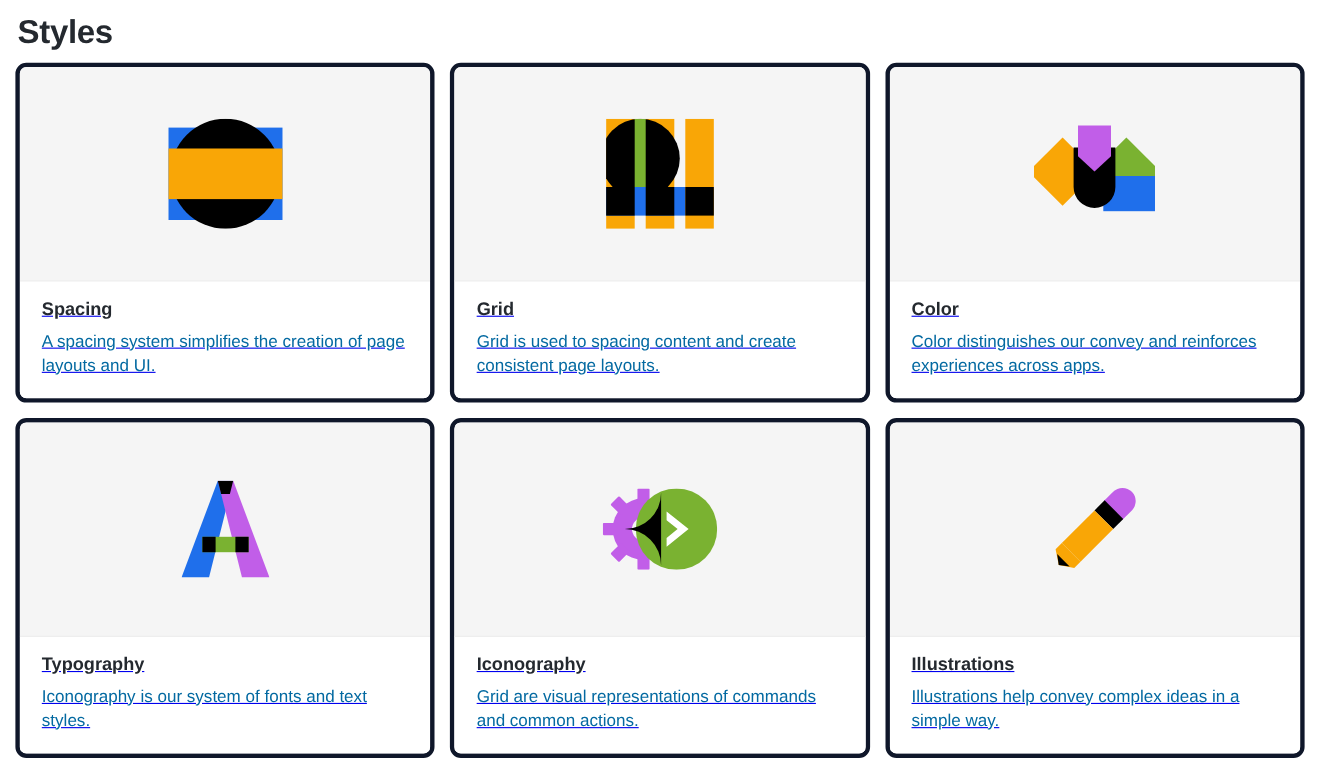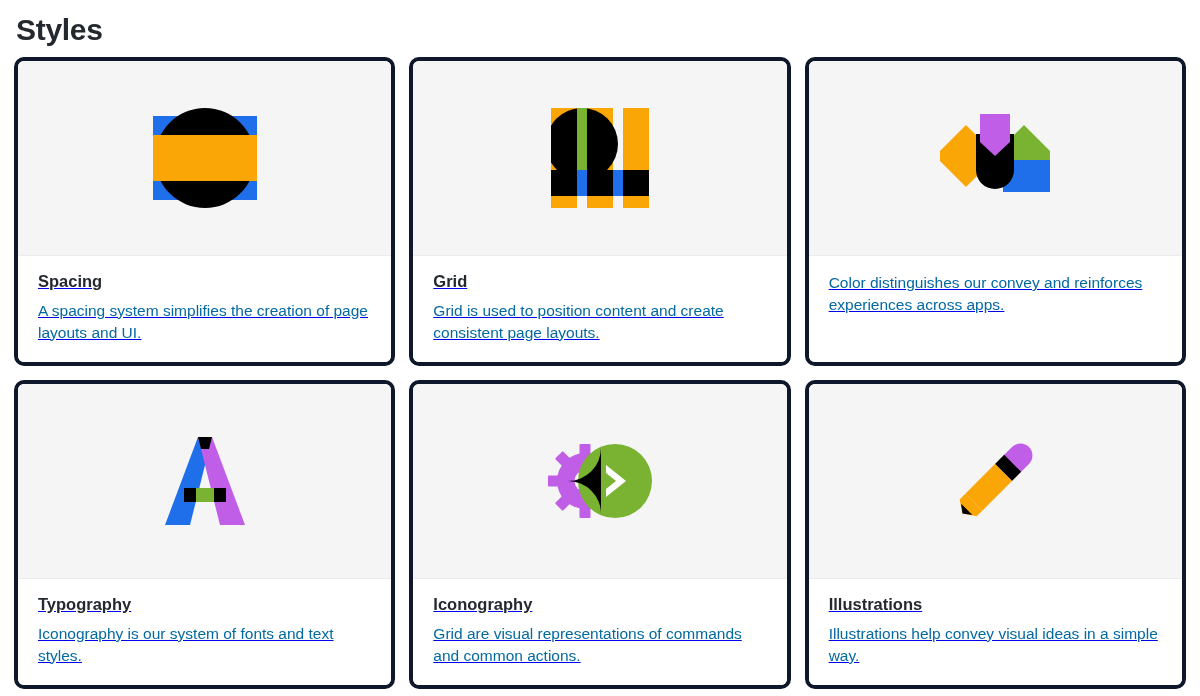--- a/index.html
+++ b/index.html
@@ -116,41 +116,42 @@
             <rect x="26" y="0" width="10" height="72" fill="#7ab231"></rect>
             <rect x="0" y="62" width="72" height="26" fill="#1f6feb"></rect>
             <rect x="0" y="62" width="26" height="26" fill="#000000"></rect>
             <rect x="36" y="62" width="26" height="26" fill="#000000"></rect>
             <rect x="72" y="62" width="26" height="26" fill="#000000"></rect>
           </svg>
         </span>
       </div>
       <div class="card-body">
         <div class="card-title">Grid</div>
-        <p class="card-desc">Grid is used to position content and create consistent page layouts.</p>
+        <p class="card-desc">Grid is used to spacing content and create consistent page layouts.</p>
       </div>
     </a>
 
     <a class="card" href="#">
       <div class="card-media">
         <span>
           <svg class="illus" width="110" height="92" viewBox="0 0 110 92" xmlns="http://www.w3.org/2000/svg">
             <g transform="rotate(45 26 44)">
               <rect x="4" y="22" width="44" height="44" fill="#f9a606"></rect>
             </g>
             <g transform="rotate(45 84 44)">
               <rect x="62" y="22" width="44" height="44" fill="#7ab231"></rect>
             </g>
             <rect x="63" y="48" width="47" height="32" fill="#1f6feb"></rect>
             <path d="M 36 22 L 36 58 A 19 19 0 0 0 74 58 L 74 22 Z" fill="#000000"></path>
             <path d="M 40 2 L 70 2 L 70 30 L 55 44 L 40 30 Z" fill="#c15ee8"></path>
           </svg>
         </span>
       </div>
       <div class="card-body">
+        <div class="card-title">Color</div>
         <p class="card-desc">Color distinguishes our convey and reinforces experiences across apps.</p>
       </div>
     </a>
 
     <a class="card" href="#">
       <div class="card-media">
         <span>
           <svg class="illus" width="80" height="88" viewBox="0 0 80 88" xmlns="http://www.w3.org/2000/svg">
             <path d="M 33 0 L 47 0 L 25 88 L 0 88 Z" fill="#1f6feb"></path>
             <path d="M 33 0 L 47 0 L 80 88 L 55 88 Z" fill="#c15ee8"></path>
@@ -208,18 +209,18 @@
               <rect x="38" y="25" width="24" height="13" fill="#000000"></rect>
               <rect x="38" y="38" width="24" height="42" fill="#f9a606"></rect>
               <path d="M 38 80 L 62 80 L 62 88 L 50 96 L 38 88 Z" fill="#f9a606"></path>
               <path d="M 42 90 L 58 90 L 50 96 Z" fill="#000000"></path>
             </g>
           </svg>
         </span>
       </div>
       <div class="card-body">
         <div class="card-title">Illustrations</div>
-        <p class="card-desc">Illustrations help convey visual ideas in a simple way.</p>
+        <p class="card-desc">Illustrations help convey complex ideas in a simple way.</p>
       </div>
     </a>
 
   </div>
 </div>
 
 </body></html>

